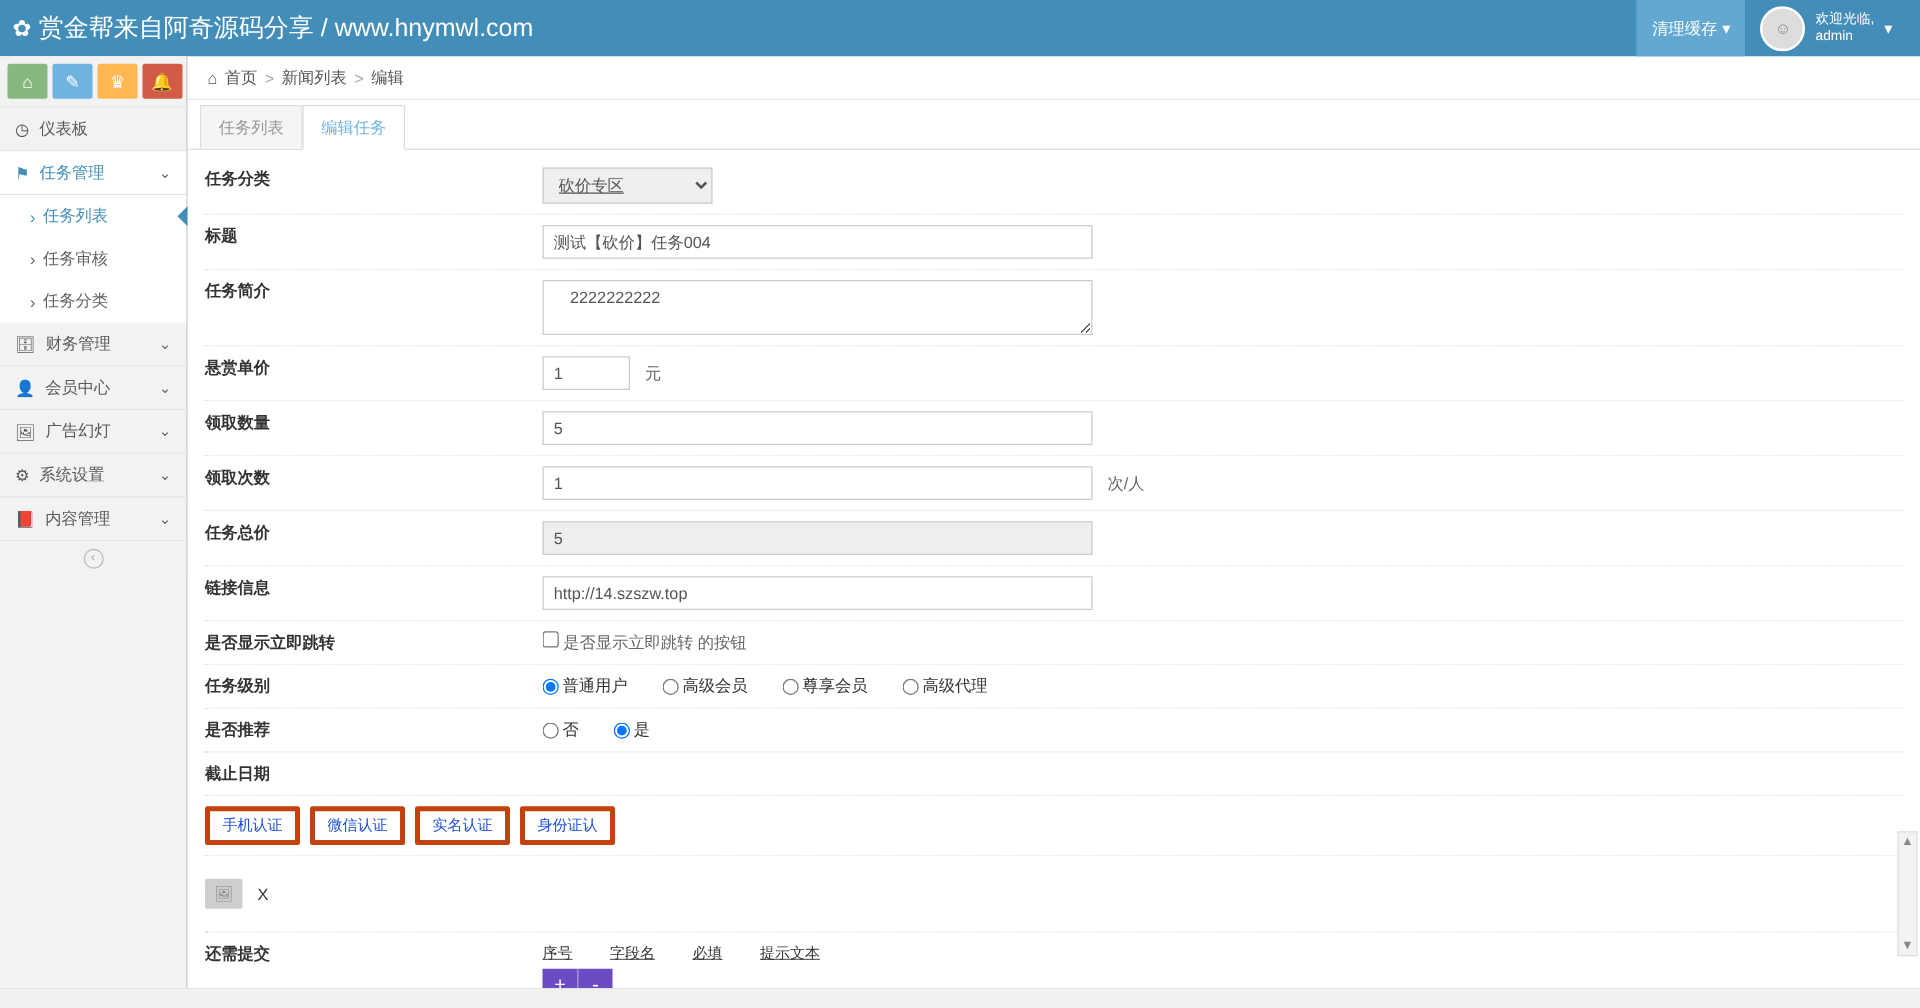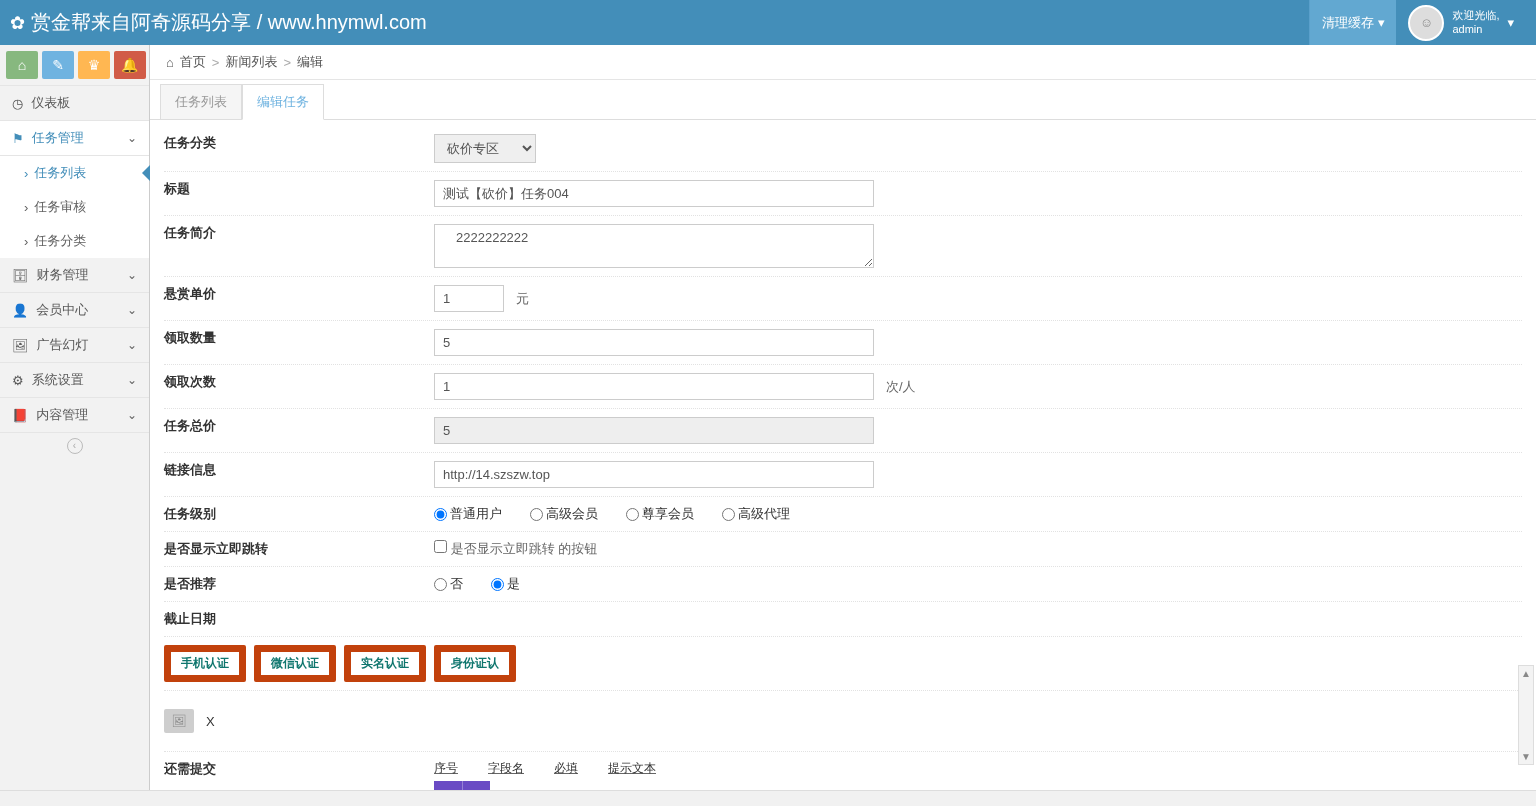--- a/index.html
+++ b/index.html
@@ -53,26 +53,26 @@
 
 
 .form { padding: 6px 14px; flex: 1; }
 .form-row { display: flex; border-bottom: 1px dotted #e2e2e2; padding: 8px 0; }
 .form-label { width: 270px; font-weight: bold; color: #333; padding-right: 10px; font-size: 13px; }
 .form-field { flex: 1; display: flex; align-items: center; gap: 8px; flex-wrap: wrap; }
 .form-field input[type=text], .form-field textarea, .form-field select {
   border: 1px solid #ccc; padding: 5px 8px; font-size: 13px; color: #555; width: 440px; border-radius: 0;
 }
 .form-field.readonly input { background: #eee; }
-.form-field select { width: 102px; }
+.form-field select { width: 136px; text-decoration: underline; }
 .form-field textarea { height: 44px; resize: vertical; padding-left: 21px; }
 .suffix { color: #666; margin-left: 4px; }
 .small-input { width: 70px !important; }
 .radio-group label { margin-right: 20px; display: inline-flex; align-items: center; gap: 3px; color: #333; font-size: 13px; }
-.tag-btn { border: 7px solid #c2410c; background: #fff; color: #0f766e; padding: 3px 10px; font-size: 12px; cursor: pointer; border-radius: 2px; font-weight: bold; }
+.tag-btn { border: 4px solid #c2410c; background: #fff; color: #1d4ed8; padding: 3px 10px; font-size: 12px; cursor: pointer; border-radius: 2px; }
 .thumb-box { width: 30px; height: 24px; background: #cecece; border-radius: 2px; display: inline-flex; align-items: center; justify-content: center; color: #8a8a8a; font-size: 12px; }
 .thumb-x { margin-left: 4px; color: #333; cursor: pointer; }
 
 .sub-table { display: flex; flex-direction: column; text-decoration: underline; }
 .sub-table-head { display: flex; gap: 30px; color: #333; font-size: 12px; margin-bottom: 4px; }
 .pm-btns { display: flex; }
 .pm-btn { width: 28px; height: 28px; background: #6a4bc4; color: #fff; border: none; font-size: 16px; cursor: pointer; }
 .pm-btn + .pm-btn { border-left: 1px solid rgba(255,255,255,0.3); }
 
 .extra-scroll { position: absolute; right: 2px; top: 620px; width: 16px; height: 100px; background: #f3f3f3; display: flex; flex-direction: column; justify-content: space-between; align-items: center; color: #888; font-size: 10px; padding: 2px 0; border: 1px solid #ddd; }
@@ -248,45 +248,45 @@
       </div>
 
       <div class="form-row">
         <div class="form-label">链接信息</div>
         <div class="form-field">
             <input type="text" value="http://14.szszw.top" style="">
           </div>
       </div>
 
       <div class="form-row">
+        <div class="form-label">是否显示立即跳转</div>
+        <div class="form-field">
+          <label><input type="checkbox" style=""> <span>是否显示立即跳转 的按钮</span></label>
+        </div>
+      </div>
+
+      <div class="form-row">
         <div class="form-label">任务级别</div>
         <div class="form-field radio-group">
           <label>
               <input type="radio" name="lvl" checked="" style="">
               <span>普通用户</span>
             </label>
           <label>
               <input type="radio" name="lvl" style="">
               <span>高级会员</span>
             </label>
           <label>
               <input type="radio" name="lvl" style="">
               <span>尊享会员</span>
             </label>
           <label>
               <input type="radio" name="lvl" style="">
               <span>高级代理</span>
             </label>
-        </div>
-      </div>
-
-      <div class="form-row">
-        <div class="form-label">是否显示立即跳转</div>
-        <div class="form-field">
-          <label><input type="checkbox" style=""> <span>是否显示立即跳转 的按钮</span></label>
         </div>
       </div>
 
       <div class="form-row">
         <div class="form-label">是否推荐</div>
         <div class="form-field radio-group">
           <label>
               <input type="radio" name="rec" style="">
               <span>否</span>
             </label>

